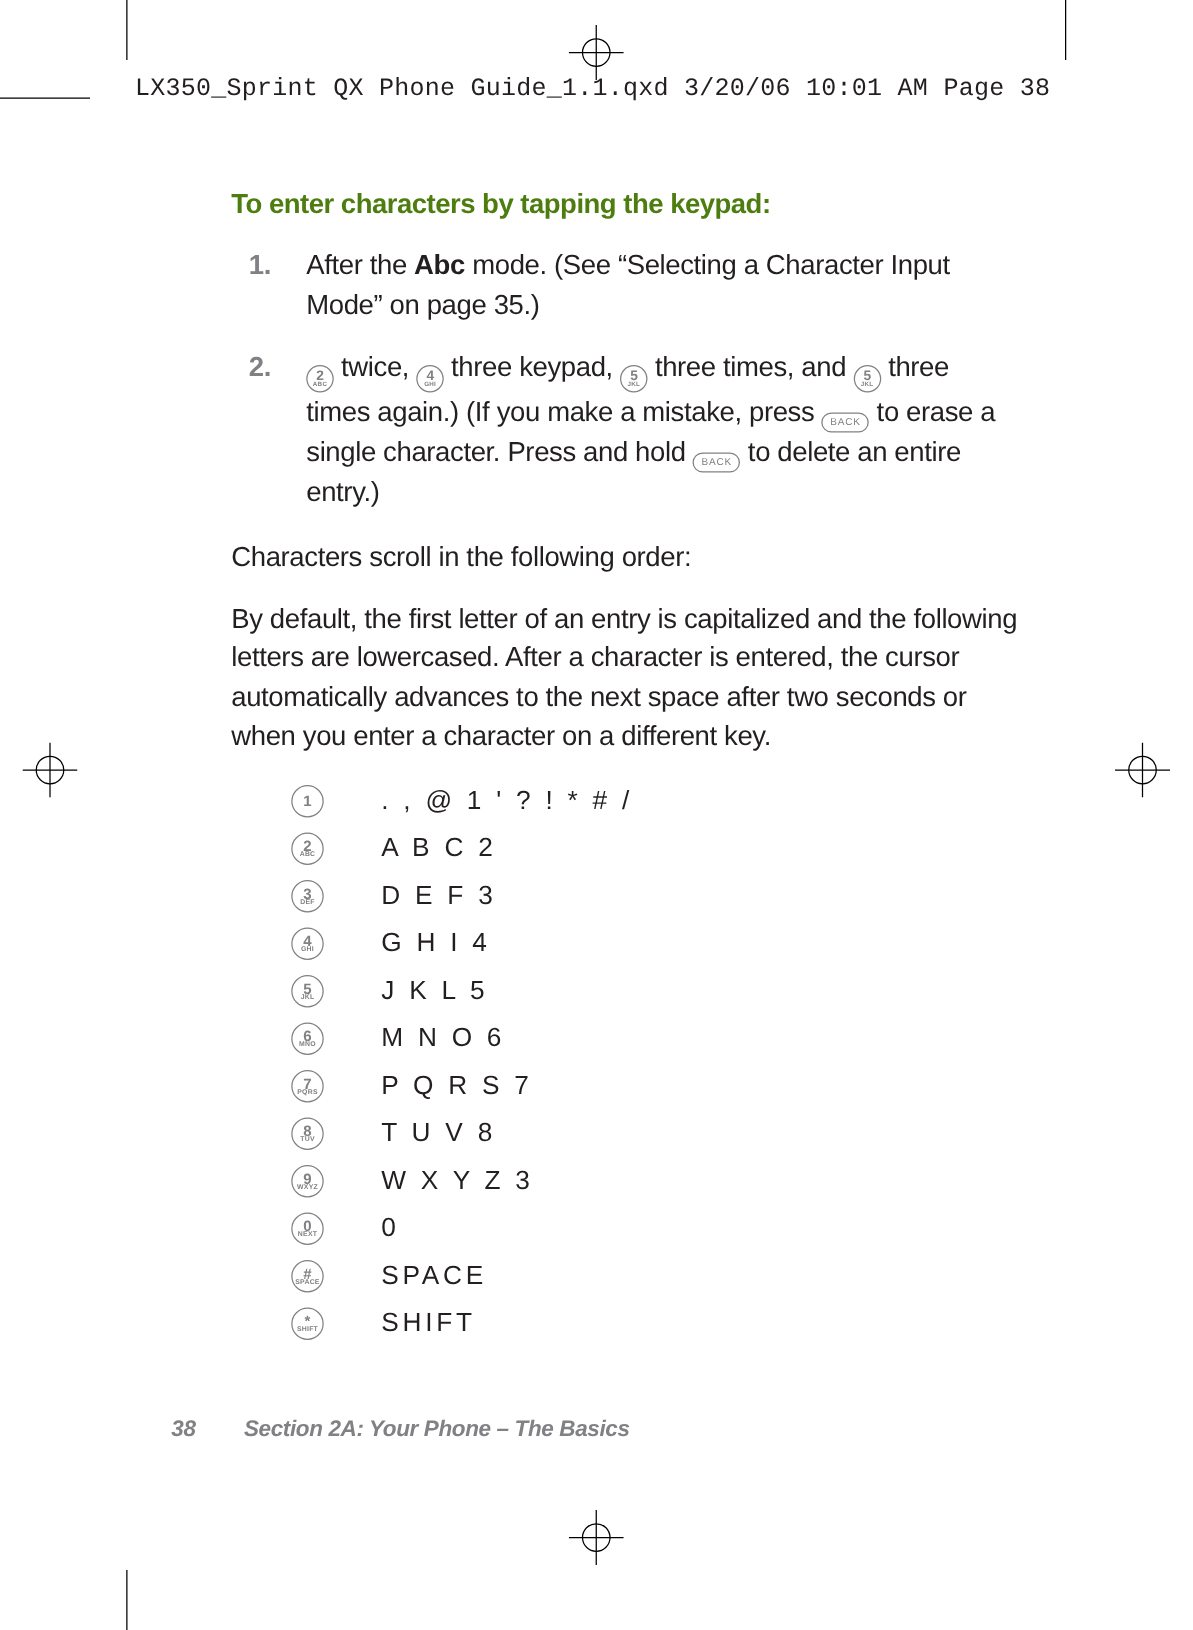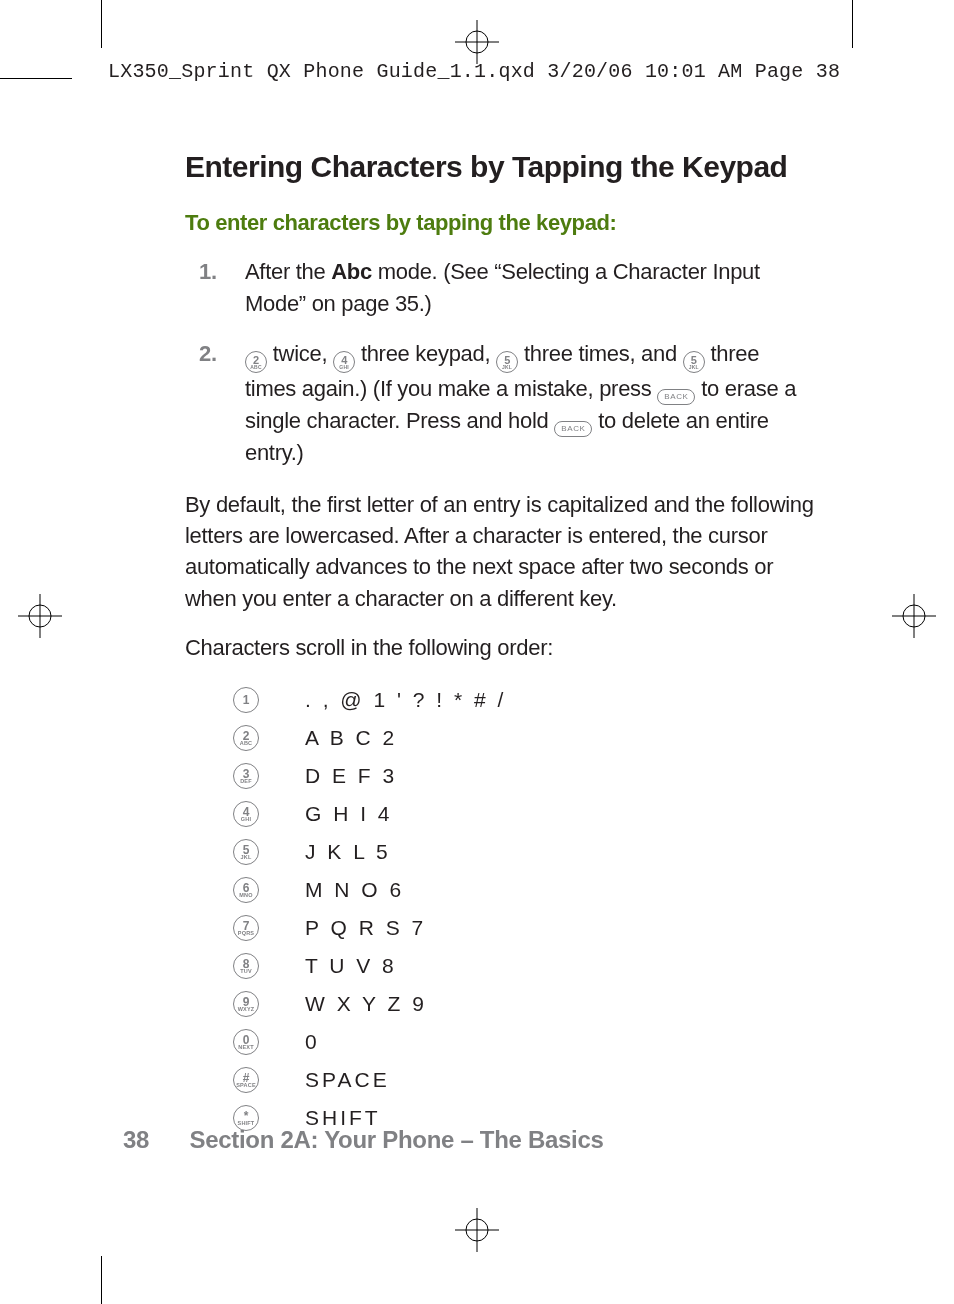--- a/index.html
+++ b/index.html
@@ -46,21 +46,21 @@
   
   .charlist { margin-left:48px; }
   .charlist .row { display:flex; align-items:center; height:38px; }
   .charlist .row .kcol { width:72px; display:flex; align-items:center; }
   .charlist .row .ccol { font-size:21px; letter-spacing:3px; }
   .charlist .key.round { width:26px; height:26px; }
   .charlist .key.round .kmain { font-size:12px; }
   .charlist .key.round .ksub  { font-size:5.5px; }
 
   
-  .footer { position:absolute; left:123px; bottom:150px; font-size:24px; letter-spacing:-0.3px; }
+  .footer { position:absolute; left:137px; bottom:150px; font-size:18px; letter-spacing:-0.3px;font-style:italic; }
   .footer .pg { font-weight:700; color:#808184; margin-right:34px; }
   .footer .sec { font-weight:700; color:#808184; }
 </style>
 </head>
 <body>
 
 <div class="page">
 
   <div class="crop-tl-v"></div>
   <div class="crop-tl-h"></div>
@@ -92,21 +92,20 @@
     <svg width="44" height="44">
         <circle cx="22" cy="22" r="11" fill="none" stroke="#000" stroke-width="1"></circle>
         <line x1="22" y1="0" x2="22" y2="44" stroke="#000" stroke-width="1"></line>
         <line x1="0" y1="22" x2="44" y2="22" stroke="#000" stroke-width="1"></line>
       </svg>
   </div>
 
   <div class="runhead">LX350_Sprint QX Phone Guide_1.1.qxd  3/20/06  10:01 AM  Page 38</div>
 
   <div class="content">
-    <h1 class="title">Entering Characters by Tapping the Keypad</h1>
     <p class="lead">To enter characters by tapping the keypad:</p>
 
     <ol class="steps">
       <li>
         <span class="num">1.</span>
         <span class="body">
           <span>After the </span><span class="b">Abc</span><span> mode. (See “Selecting a Character Input Mode” on page 35.)</span>
         </span>
       </li>
       <li>
@@ -133,22 +132,22 @@
             </span>
           <span> three times again.) (If you make a mistake, press </span>
           <span class="key pill">BACK</span>
           <span> to erase a single character. Press and hold </span>
           <span class="key pill">BACK</span>
           <span> to delete an entire entry.)</span>
         </span>
       </li>
     </ol>
 
+    <p class="para">Characters scroll in the following order:</p>
     <p class="para">By default, the first letter of an entry is capitalized and the following letters are lowercased. After a character is entered, the cursor automatically advances to the next space after two seconds or when you enter a character on a different key.</p>
-    <p class="para">Characters scroll in the following order:</p>
 
     <div class="charlist" id="charlist">
         <div class="row">
           <span class="kcol">
             <span class="key round">
               <span class="kmain">1</span>
             </span>
           </span>
           <span class="ccol">. , @ 1 ' ? ! * # /</span>
         </div>
@@ -215,21 +214,21 @@
           </span>
           <span class="ccol">T U V 8</span>
         </div>
         <div class="row">
           <span class="kcol">
             <span class="key round">
               <span class="kmain">9</span>
               <span class="ksub">WXYZ</span>
             </span>
           </span>
-          <span class="ccol">W X Y Z 9</span>
+          <span class="ccol">W X Y Z 3</span>
         </div>
         <div class="row">
           <span class="kcol">
             <span class="key round">
               <span class="kmain">0</span>
               <span class="ksub">NEXT</span>
             </span>
           </span>
           <span class="ccol">0</span>
         </div>

